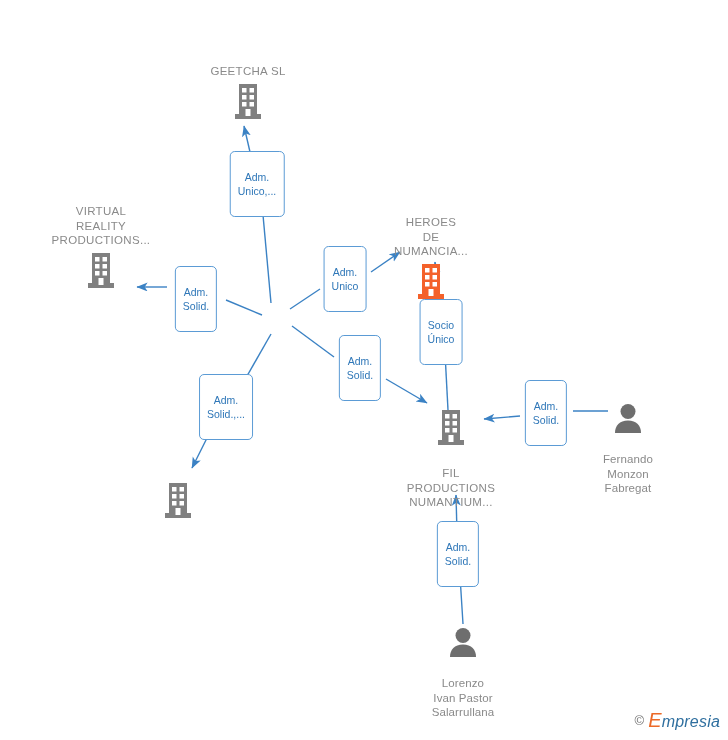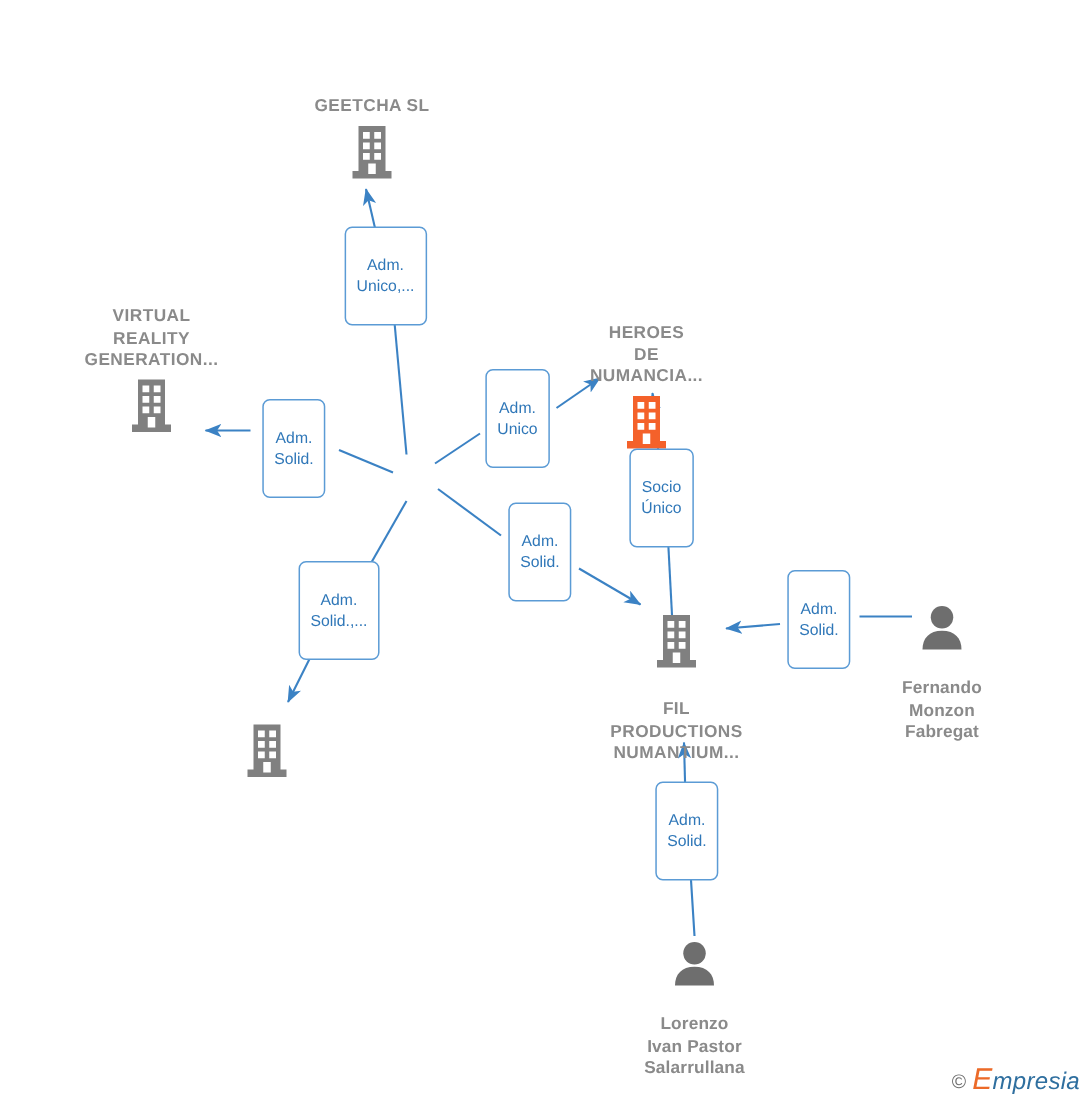--- a/index.html
+++ b/index.html
@@ -36,21 +36,21 @@
     display: block;
     line-height: 0;
   }
   .node .node-label {
     font-size: 11.5px;
     line-height: 14.5px;
     color: #8a8a8a;
     text-align: center;
     letter-spacing: 0.1px;
     white-space: pre-line;
-    font-weight: bold;
+    font-weight: normal;
   }
   .node.company .node-label { letter-spacing: 0.3px; }
   .node.label-above .node-label { margin-bottom: 3px; order: 0; }
   .node.label-above .icon-wrap { order: 1; }
   .node.label-below .icon-wrap { order: 0; }
   .node.label-below .node-label { order: 1; margin-top: 18px; }
 
   .edge-label {
     position: absolute;
     background: #ffffff;
@@ -156,21 +156,21 @@
         <rect x="12" y="20" width="4.5" height="4.5" fill="#ffffff"></rect>
         <rect x="19.5" y="20" width="4.5" height="4.5" fill="#ffffff"></rect>
         <rect x="15.5" y="27" width="5" height="7" fill="#ffffff"></rect>
       </svg>
     </span>
   </div>
 
   <div class="node company label-above" style="left:101px; top:204px;">
     <span class="node-label">VIRTUAL
 REALITY
-GENERATION...</span>
+PRODUCTIONS...</span>
     <span class="icon-wrap">
       <svg width="36" height="40" viewBox="0 0 36 40">
         <rect x="9" y="2" width="18" height="34" fill="#808080"></rect>
         <rect x="5" y="32" width="26" height="5" fill="#808080"></rect>
         <rect x="12" y="6" width="4.5" height="4.5" fill="#ffffff"></rect>
         <rect x="19.5" y="6" width="4.5" height="4.5" fill="#ffffff"></rect>
         <rect x="12" y="13" width="4.5" height="4.5" fill="#ffffff"></rect>
         <rect x="19.5" y="13" width="4.5" height="4.5" fill="#ffffff"></rect>
         <rect x="12" y="20" width="4.5" height="4.5" fill="#ffffff"></rect>
         <rect x="19.5" y="20" width="4.5" height="4.5" fill="#ffffff"></rect>

